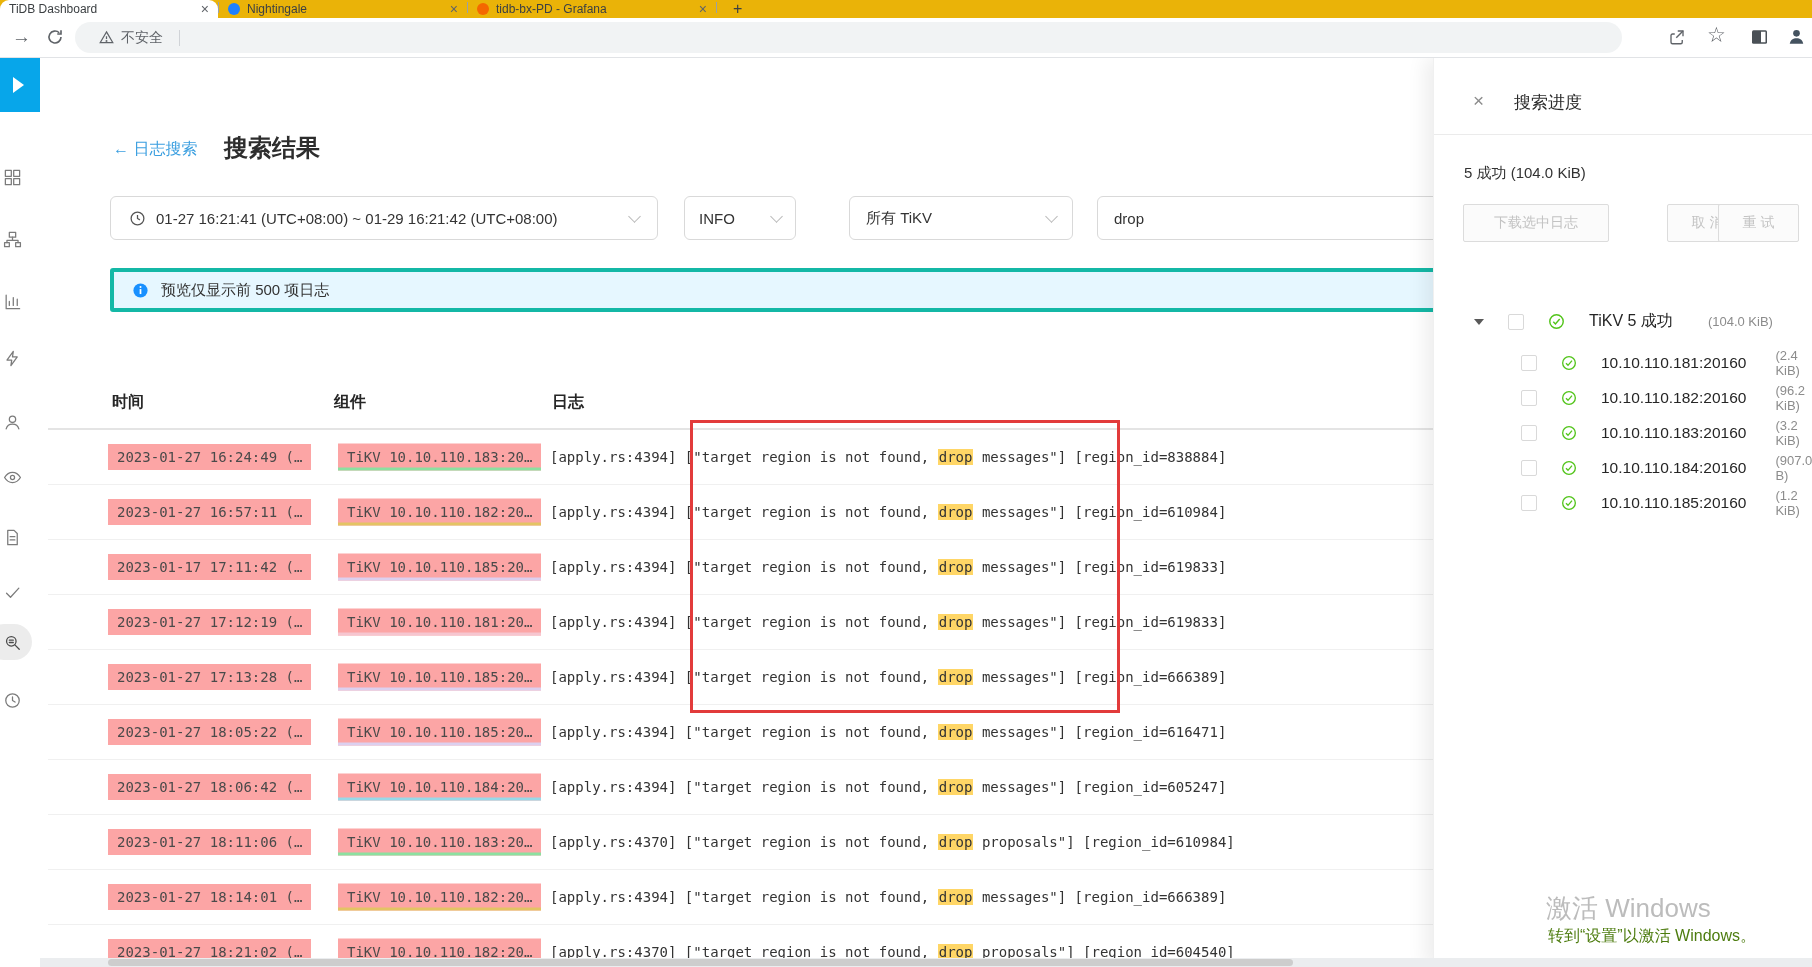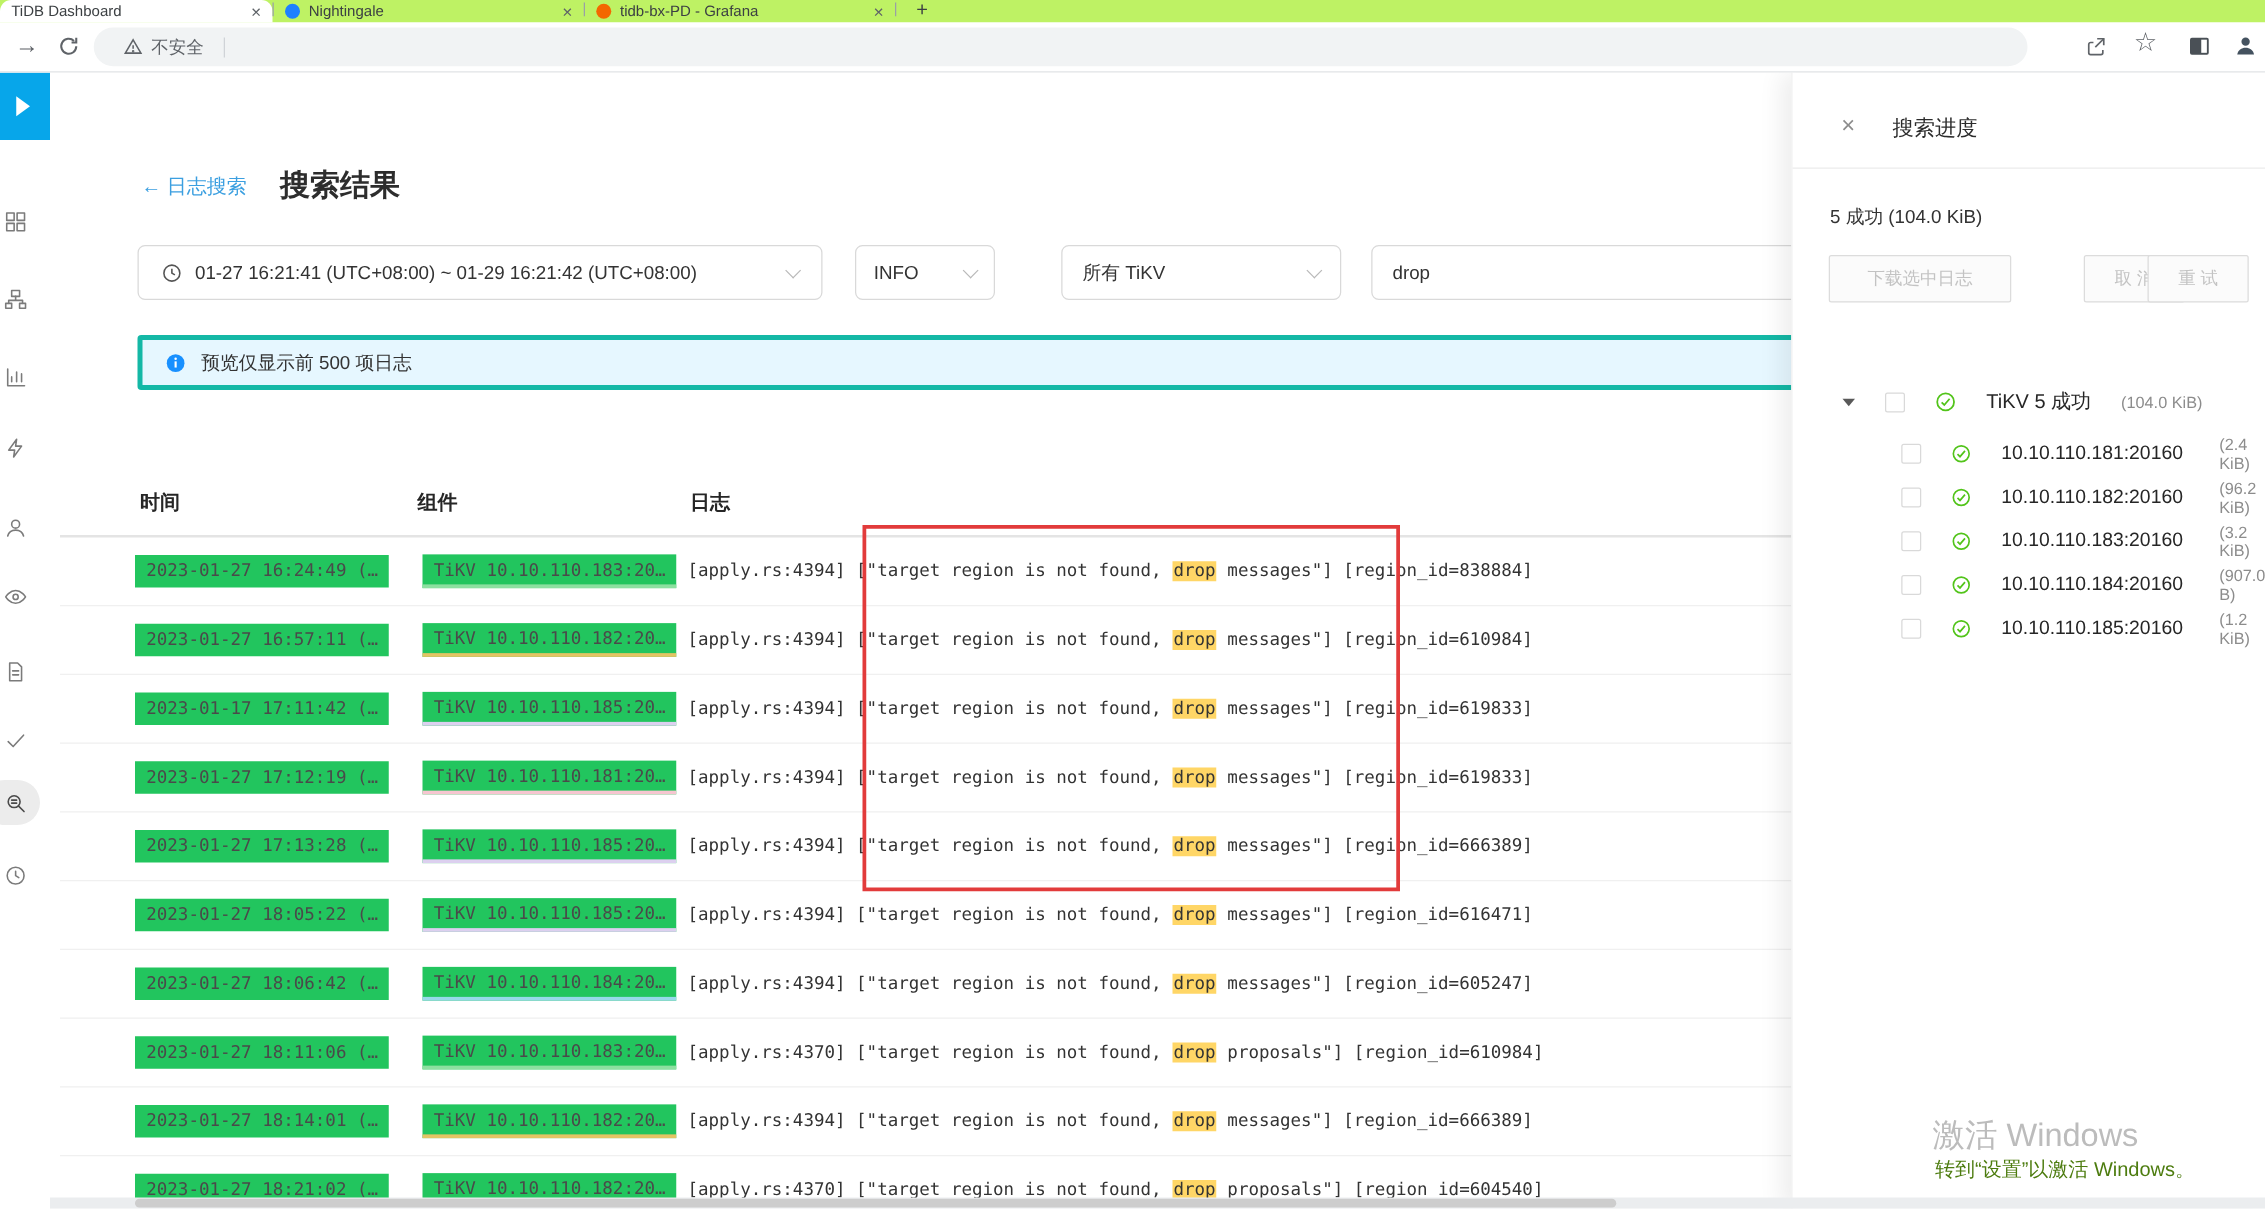--- a/index.html
+++ b/index.html
@@ -1,21 +1,21 @@
 <!DOCTYPE html>
 <html><head>
 <meta charset="utf-8">
 <style>
   *{margin:0;padding:0;box-sizing:border-box}
   html,body{width:1812px;height:967px;overflow:hidden}
   body{position:relative;font-family:"Liberation Sans","DejaVu Sans",sans-serif;background:#fff}
   .mono{font-family:"DejaVu Sans Mono",monospace}
 
   
-  #tabstrip{position:absolute;left:0;top:0;width:1812px;height:18px;background:#bef264;display:flex;align-items:center;z-index:30}
+  #tabstrip{position:absolute;left:0;top:0;width:1812px;height:18px;background:#eab308;display:flex;align-items:center;z-index:30}
   .tab{height:18px;display:flex;align-items:center;padding:0 9px;font-size:12px;color:#3c4043;width:248px;flex:none}
   .tab.active{background:#fff;border-radius:9px 9px 0 0;width:218px}
   .favicon{width:12px;height:12px;border-radius:50%;margin-right:7px;flex:none}
   .tab-title{flex:1;white-space:nowrap;overflow:hidden}
   .tab-close{color:#5f6368;font-size:14px;margin-left:8px;line-height:10px}
   .tab-sep{width:1px;height:11px;background:#9aa0a6;margin-bottom:4px;flex:none}
   .newtab{font-size:16px;color:#3c4043;margin:0 0 1px 16px}
   #win-glyph{position:absolute;right:8px;top:2px;width:11px;height:11px;background:#3c4043;border-radius:2px}
   #toolbar{position:absolute;left:0;top:18px;width:1812px;height:40px;background:#fff;border-bottom:1px solid #e1e3e6;z-index:30}
   .tb-ic{position:absolute;color:#5f6368;font-size:19px;line-height:19px;top:9px}
@@ -35,21 +35,21 @@
   #back-link{position:absolute;left:113px;top:139px;font-size:16px;color:#3b9fe0;z-index:2}
   #page-title{position:absolute;left:224px;top:132px;font-size:24px;font-weight:600;color:#2d2d2d}
   .selbox{position:absolute;top:196px;height:44px;border:1px solid #d9d9d9;border-radius:6px;background:#fff;display:flex;align-items:center;font-size:15px;color:#333}
   .chev{width:9px;height:9px;border-right:1.6px solid #b9b9b9;border-bottom:1.6px solid #b9b9b9;transform:rotate(45deg);margin:-4px 0 0 auto;flex:none}
   #banner{position:absolute;left:110px;top:268px;width:1330px;height:44px;background:#e6f7ff;border:4px solid #14b8a6;border-radius:3px;display:flex;align-items:center;font-size:15px;color:#333}
 
   
   .th{position:absolute;top:392px;font-size:16px;font-weight:bold;color:#262626}
   #head-divider{position:absolute;left:48px;top:428px;width:1392px;height:2px;background:#e4e4e4}
   .lrow{position:absolute;left:48px;width:1392px;height:55px;border-bottom:1px solid #f0f0f0}
-  .cellblock{position:absolute;top:50%;transform:translateY(-50%);background:#22c55e;padding:5px 9px;font-size:14px;color:#4a4a4a;white-space:nowrap}
+  .cellblock{position:absolute;top:50%;transform:translateY(-50%);background:#fca5a5;padding:5px 9px;font-size:14px;color:#4a4a4a;white-space:nowrap}
   .cell-time{left:60px}
   .cell-comp{left:290px;padding-bottom:3px;border-bottom:3px solid #ef4444}
   .cell-log{position:absolute;left:502px;top:50%;transform:translateY(-50%);font-size:14px;color:#333;white-space:nowrap}
   .cell-log mark{background:#ffd666;color:#333;padding:0 1px}
 
   #red-box{position:absolute;left:690px;top:420px;width:430px;height:293px;border:3px solid #e23b3b;z-index:6}
   #hscroll-track{position:absolute;left:40px;top:958px;width:1772px;height:9px;background:#ebedef;z-index:20}
   #hscroll-thumb{position:absolute;left:108px;top:959px;width:1185px;height:7px;background:#cdcdcd;border-radius:4px;z-index:21}
 
   
@@ -318,21 +318,21 @@
   <div class="tree-row" style="left:40px;top:253px">
     <span class="caret-down"></span>
     <span class="cbox"></span>
     <span>
       <svg width="17" height="17" viewBox="0 0 24 24" fill="none" stroke="#52c41a" stroke-width="2">
           <circle cx="12" cy="12" r="9.5"></circle>
           <path d="M7.5 12.5l3 3 6-7"></path>
         </svg>
     </span>
     <span class="tree-label" style="font-size:16px">TiKV 5 成功</span>
-    <span class="tree-size" style="margin-left:0">(104.0 KiB)</span>
+    <span class="tree-size" style="margin-left:11px">(104.0 KiB)</span>
   </div>
   <div id="tree-children">
       <div class="tree-row" style="left: 87px; top: 290px;">
         <span class="cbox"></span>
         <span>
           <svg width="16" height="16" viewBox="0 0 24 24" fill="none" stroke="#52c41a" stroke-width="2">
             <circle cx="12" cy="12" r="9.5"></circle>
             <path d="M7.5 12.5l3 3 6-7"></path>
           </svg>
         </span>

